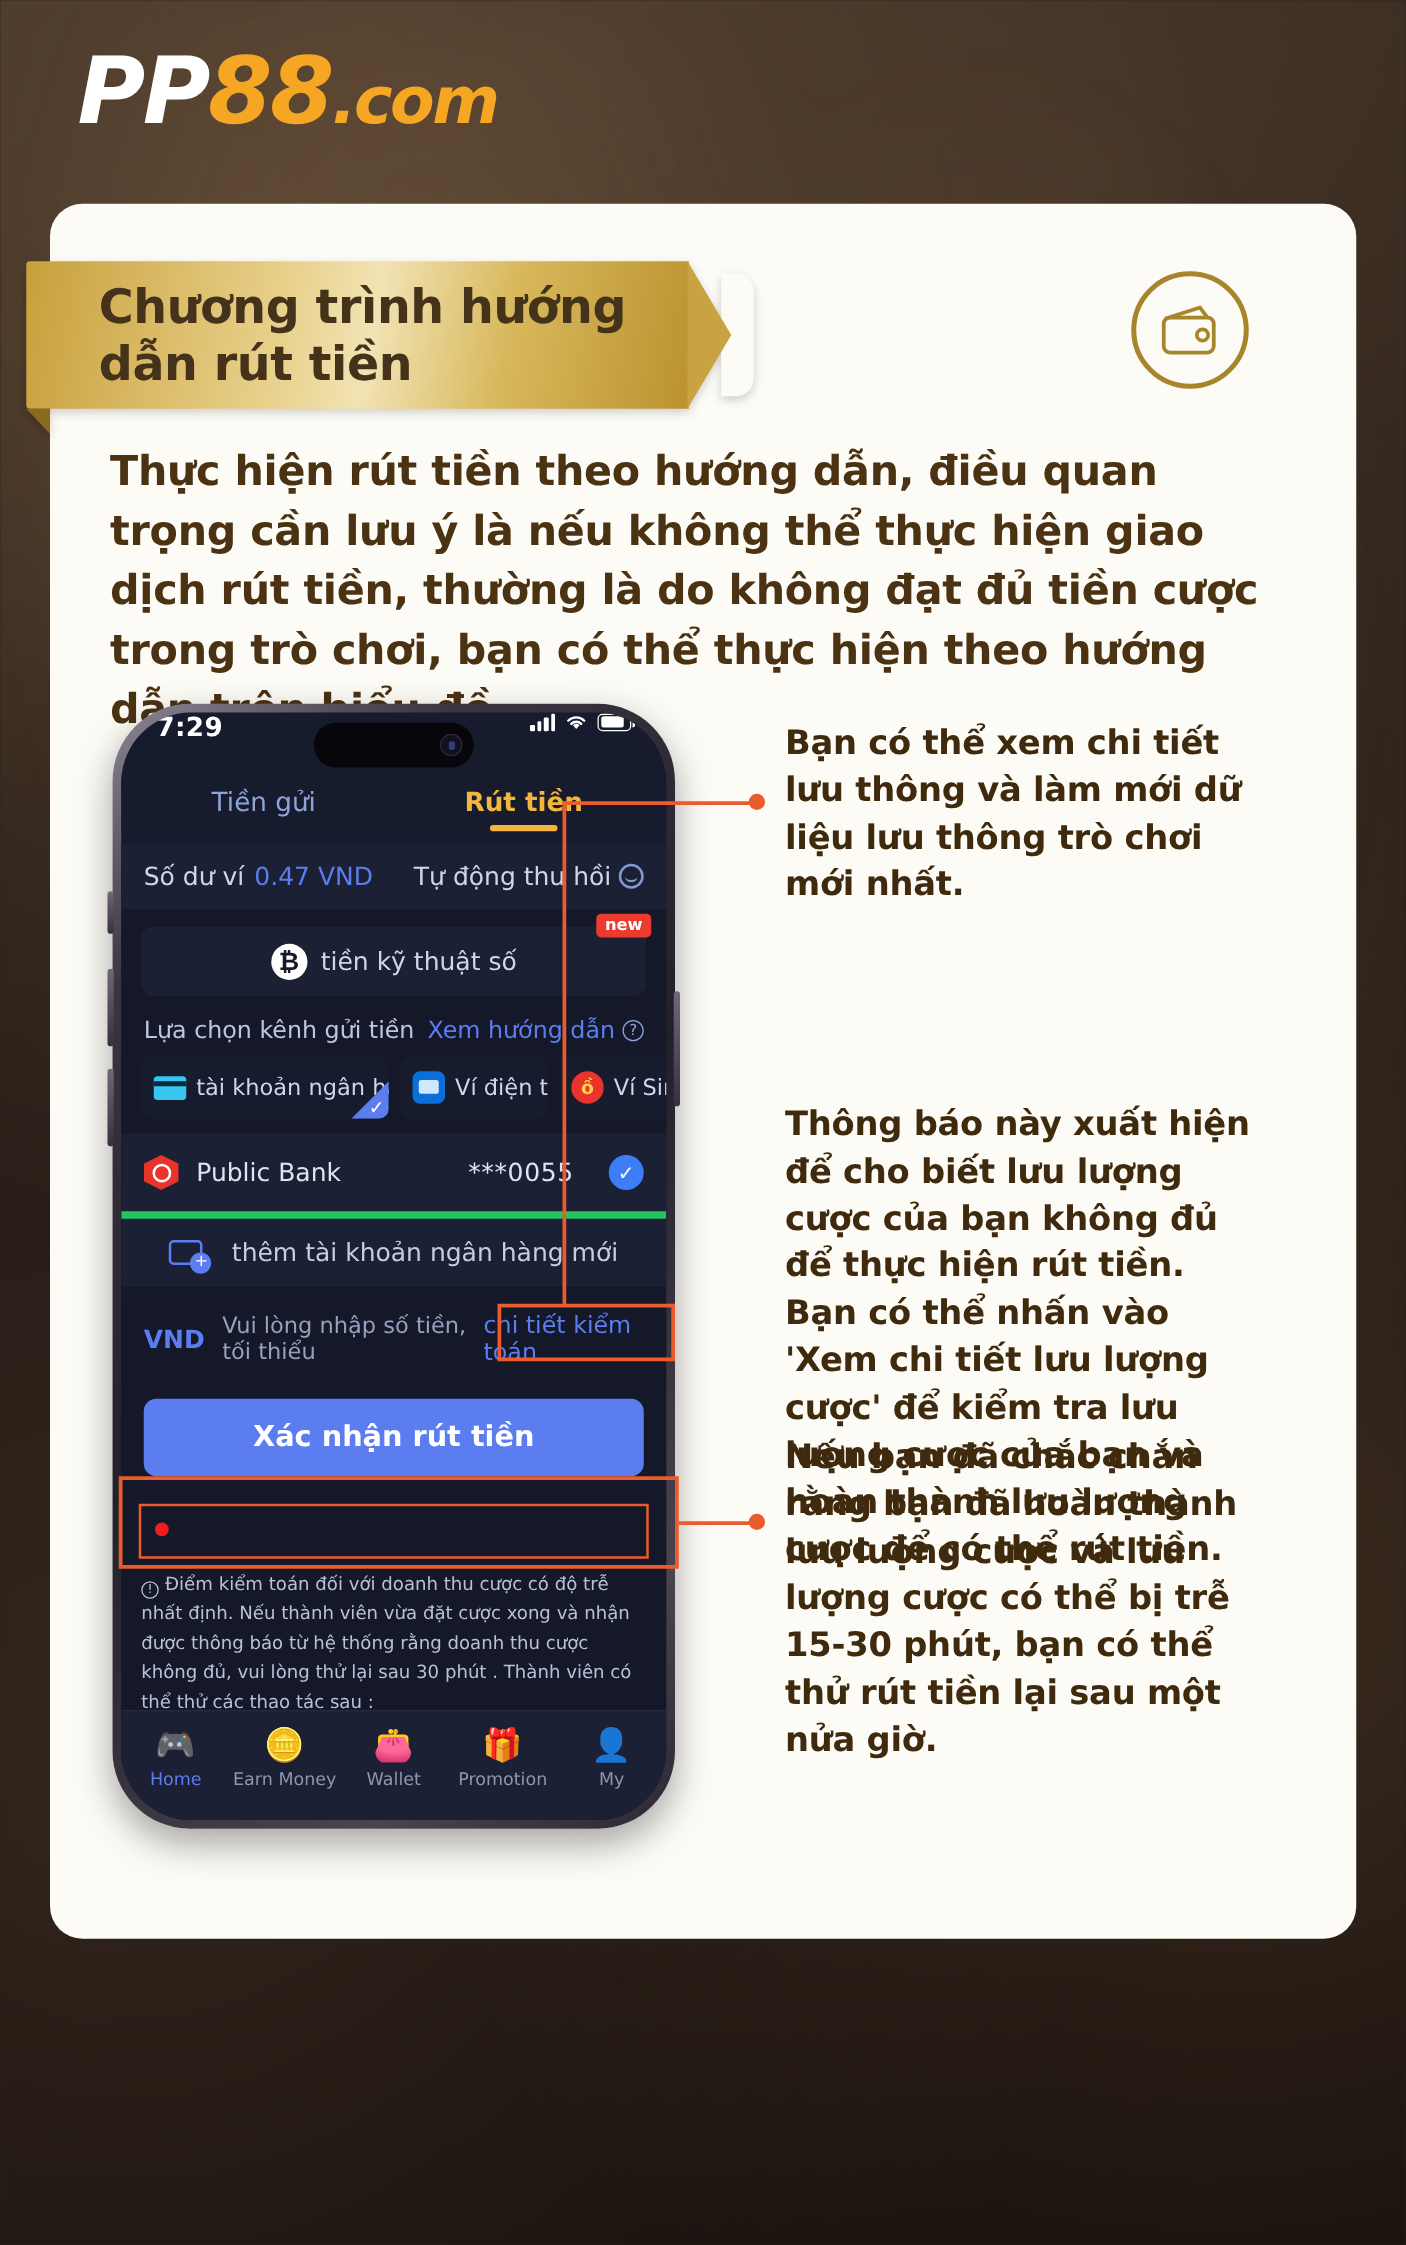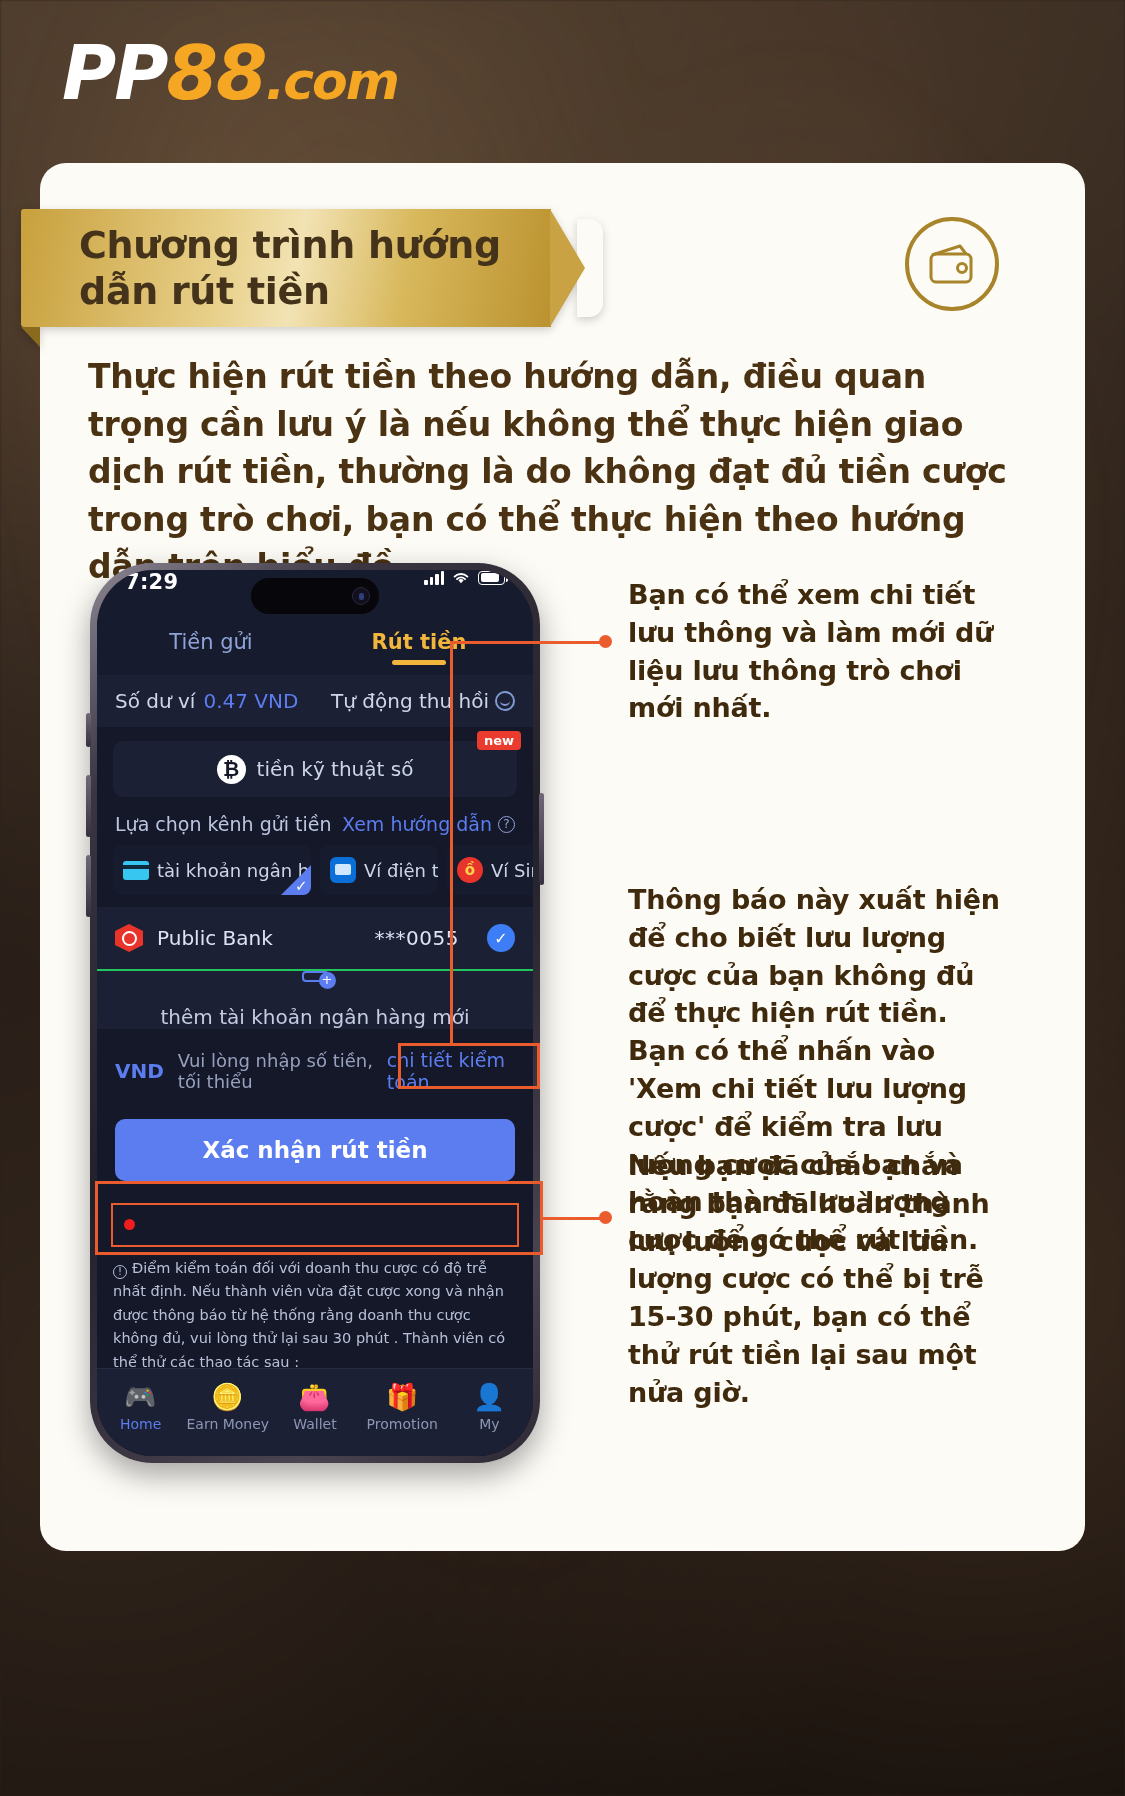--- a/index.html
+++ b/index.html
@@ -314,23 +314,23 @@
   .bank-num { margin-left: auto; color: #dfe4f2; letter-spacing: .5px; }
   .bank-check {
     width: 28px; height: 28px; border-radius: 50%; background: #3d7df6;
     display: flex; align-items: center; justify-content: center;
     color: #fff; font-size: 16px; margin-left: 14px;
   }
 
   .add-row {
     display: flex; align-items: center; justify-content: center; gap: 23px;
     height: 60px;
-    border-top: 2px solid #22c55e;
+    border-top: 6px solid #22c55e;
     background: #1b2035;
-    font-size: 20px; color: #c6cde3; flex-direction: column;
+    font-size: 20px; color: #c6cde3;
   }
   .add-ico {
     width: 27px; height: 20px; border: 2px solid #5b7df0; border-radius: 4px;
     position: relative;
   }
   .add-ico::after{
     content:"+"; position:absolute; right:-9px; bottom:-9px;
     width:17px;height:17px;border-radius:50%;background:#5b7df0;color:#fff;
     font-size:13px;line-height:16px;text-align:center;
   }

